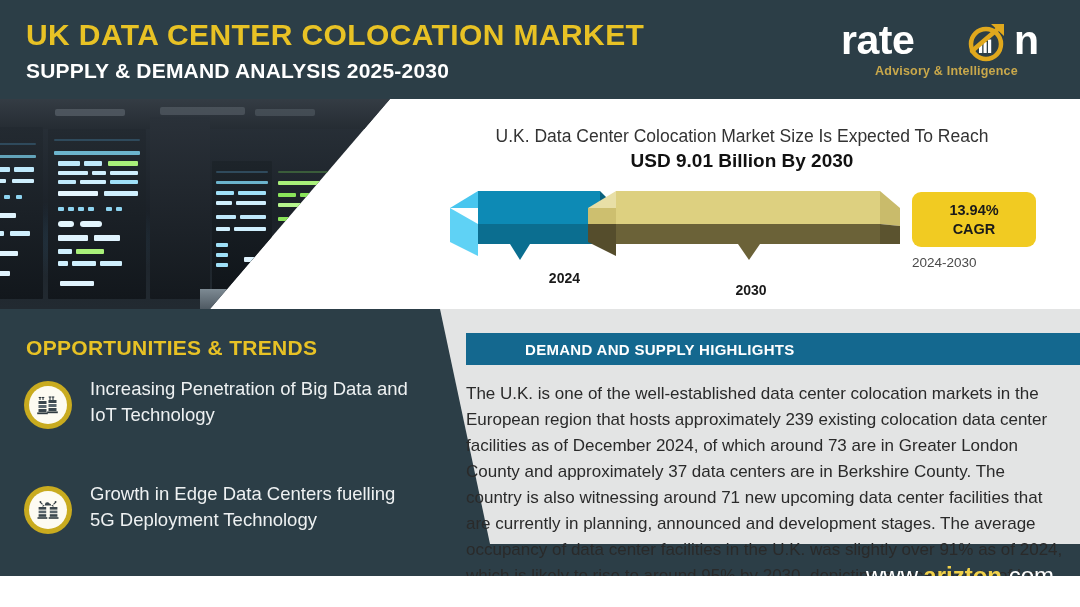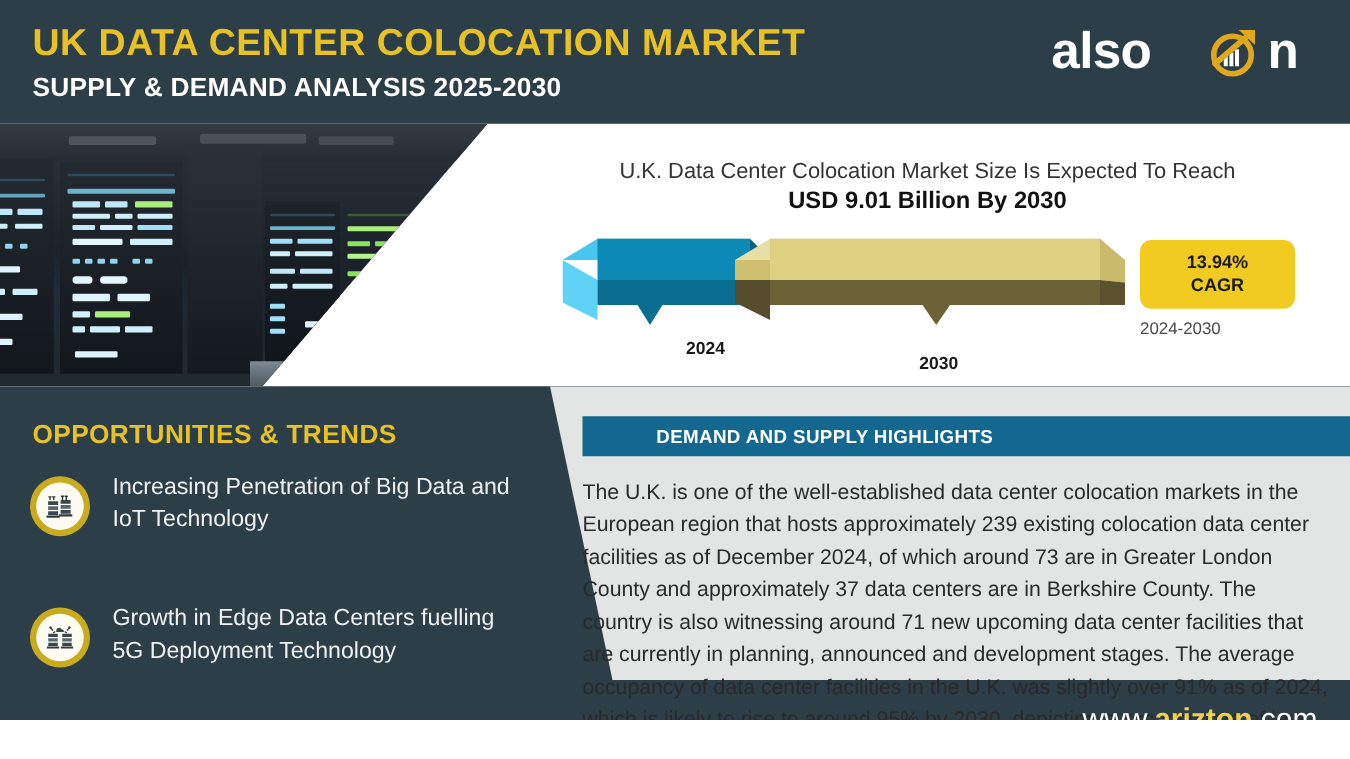--- a/index.html
+++ b/index.html
@@ -136,31 +136,32 @@
 <body>
 
 <div class="canvas">
 
   <div class="header">
     <div class="header-title">UK DATA CENTER COLOCATION MARKET</div>
     <div class="header-sub">SUPPLY &amp; DEMAND ANALYSIS 2025-2030</div>
 
     <div class="logo">
       <div class="logo-word">
-        <span class="logo-a">also</span>
+        <span class="logo-a">rate</span>
         <span class="logo-n">n</span>
       </div>
       <svg class="logo-mark" viewBox="0 0 42 42">
         <circle cx="20" cy="23" r="15" fill="none" stroke="#e0a81d" stroke-width="4.5"></circle>
         <rect x="13" y="24" width="3.2" height="8" fill="#ffffff"></rect>
         <rect x="17.5" y="21" width="3.2" height="11" fill="#ffffff"></rect>
         <rect x="22" y="18.5" width="3.2" height="13.5" fill="#ffffff"></rect>
         <path d="M6 30 L20 18 L33 7" stroke="#e0a81d" stroke-width="4.5" fill="none" stroke-linecap="round"></path>
         <path d="M25 3 L38 3 L38 15 Z" fill="#e0a81d"></path>
       </svg>
+      <div class="logo-tag">Advisory &amp; Intelligence</div>
     </div>
   </div>
 
   <div class="photo">
 
     <div style="position:absolute;left:0;top:0;width:470px;height:30px;background:linear-gradient(180deg,#343c44,#252c33);"></div>
     <div style="position:absolute;left:55px;top:10px;width:70px;height:7px;background:#5a636b;border-radius:2px;opacity:.7;"></div>
     <div style="position:absolute;left:160px;top:8px;width:85px;height:8px;background:#5a636b;border-radius:2px;opacity:.6;"></div>
     <div style="position:absolute;left:255px;top:10px;width:60px;height:7px;background:#5a636b;border-radius:2px;opacity:.5;"></div>
 

